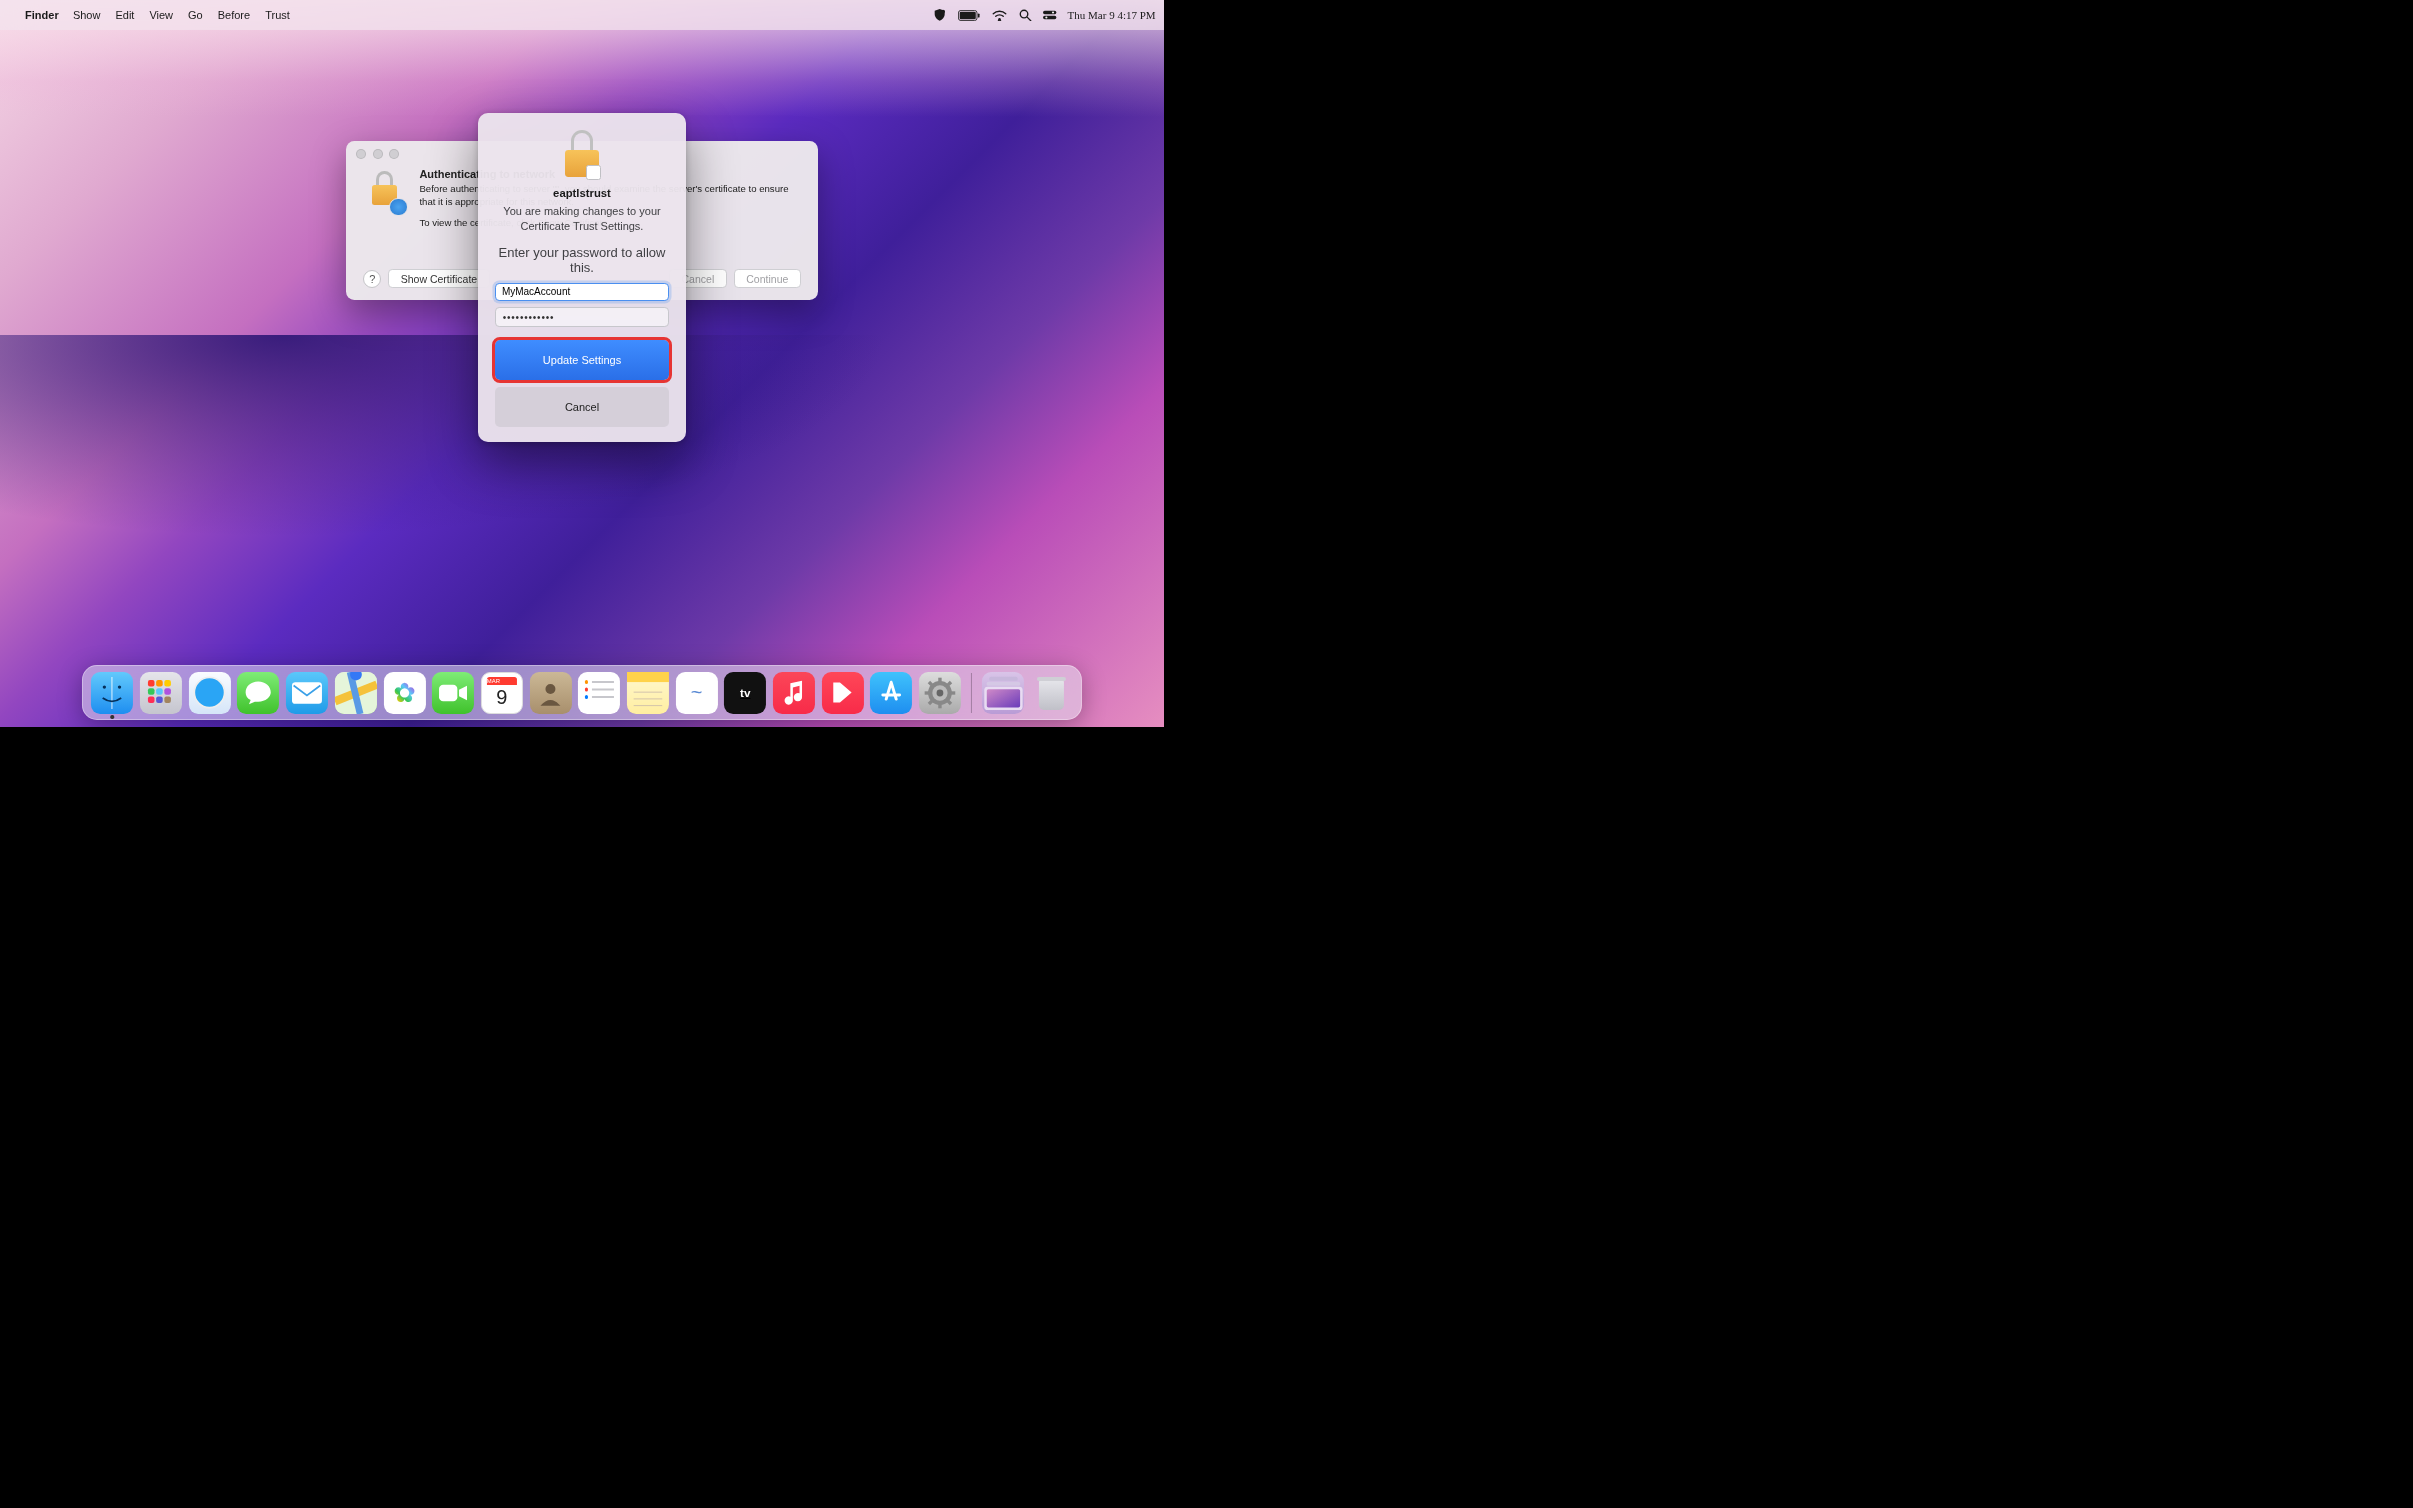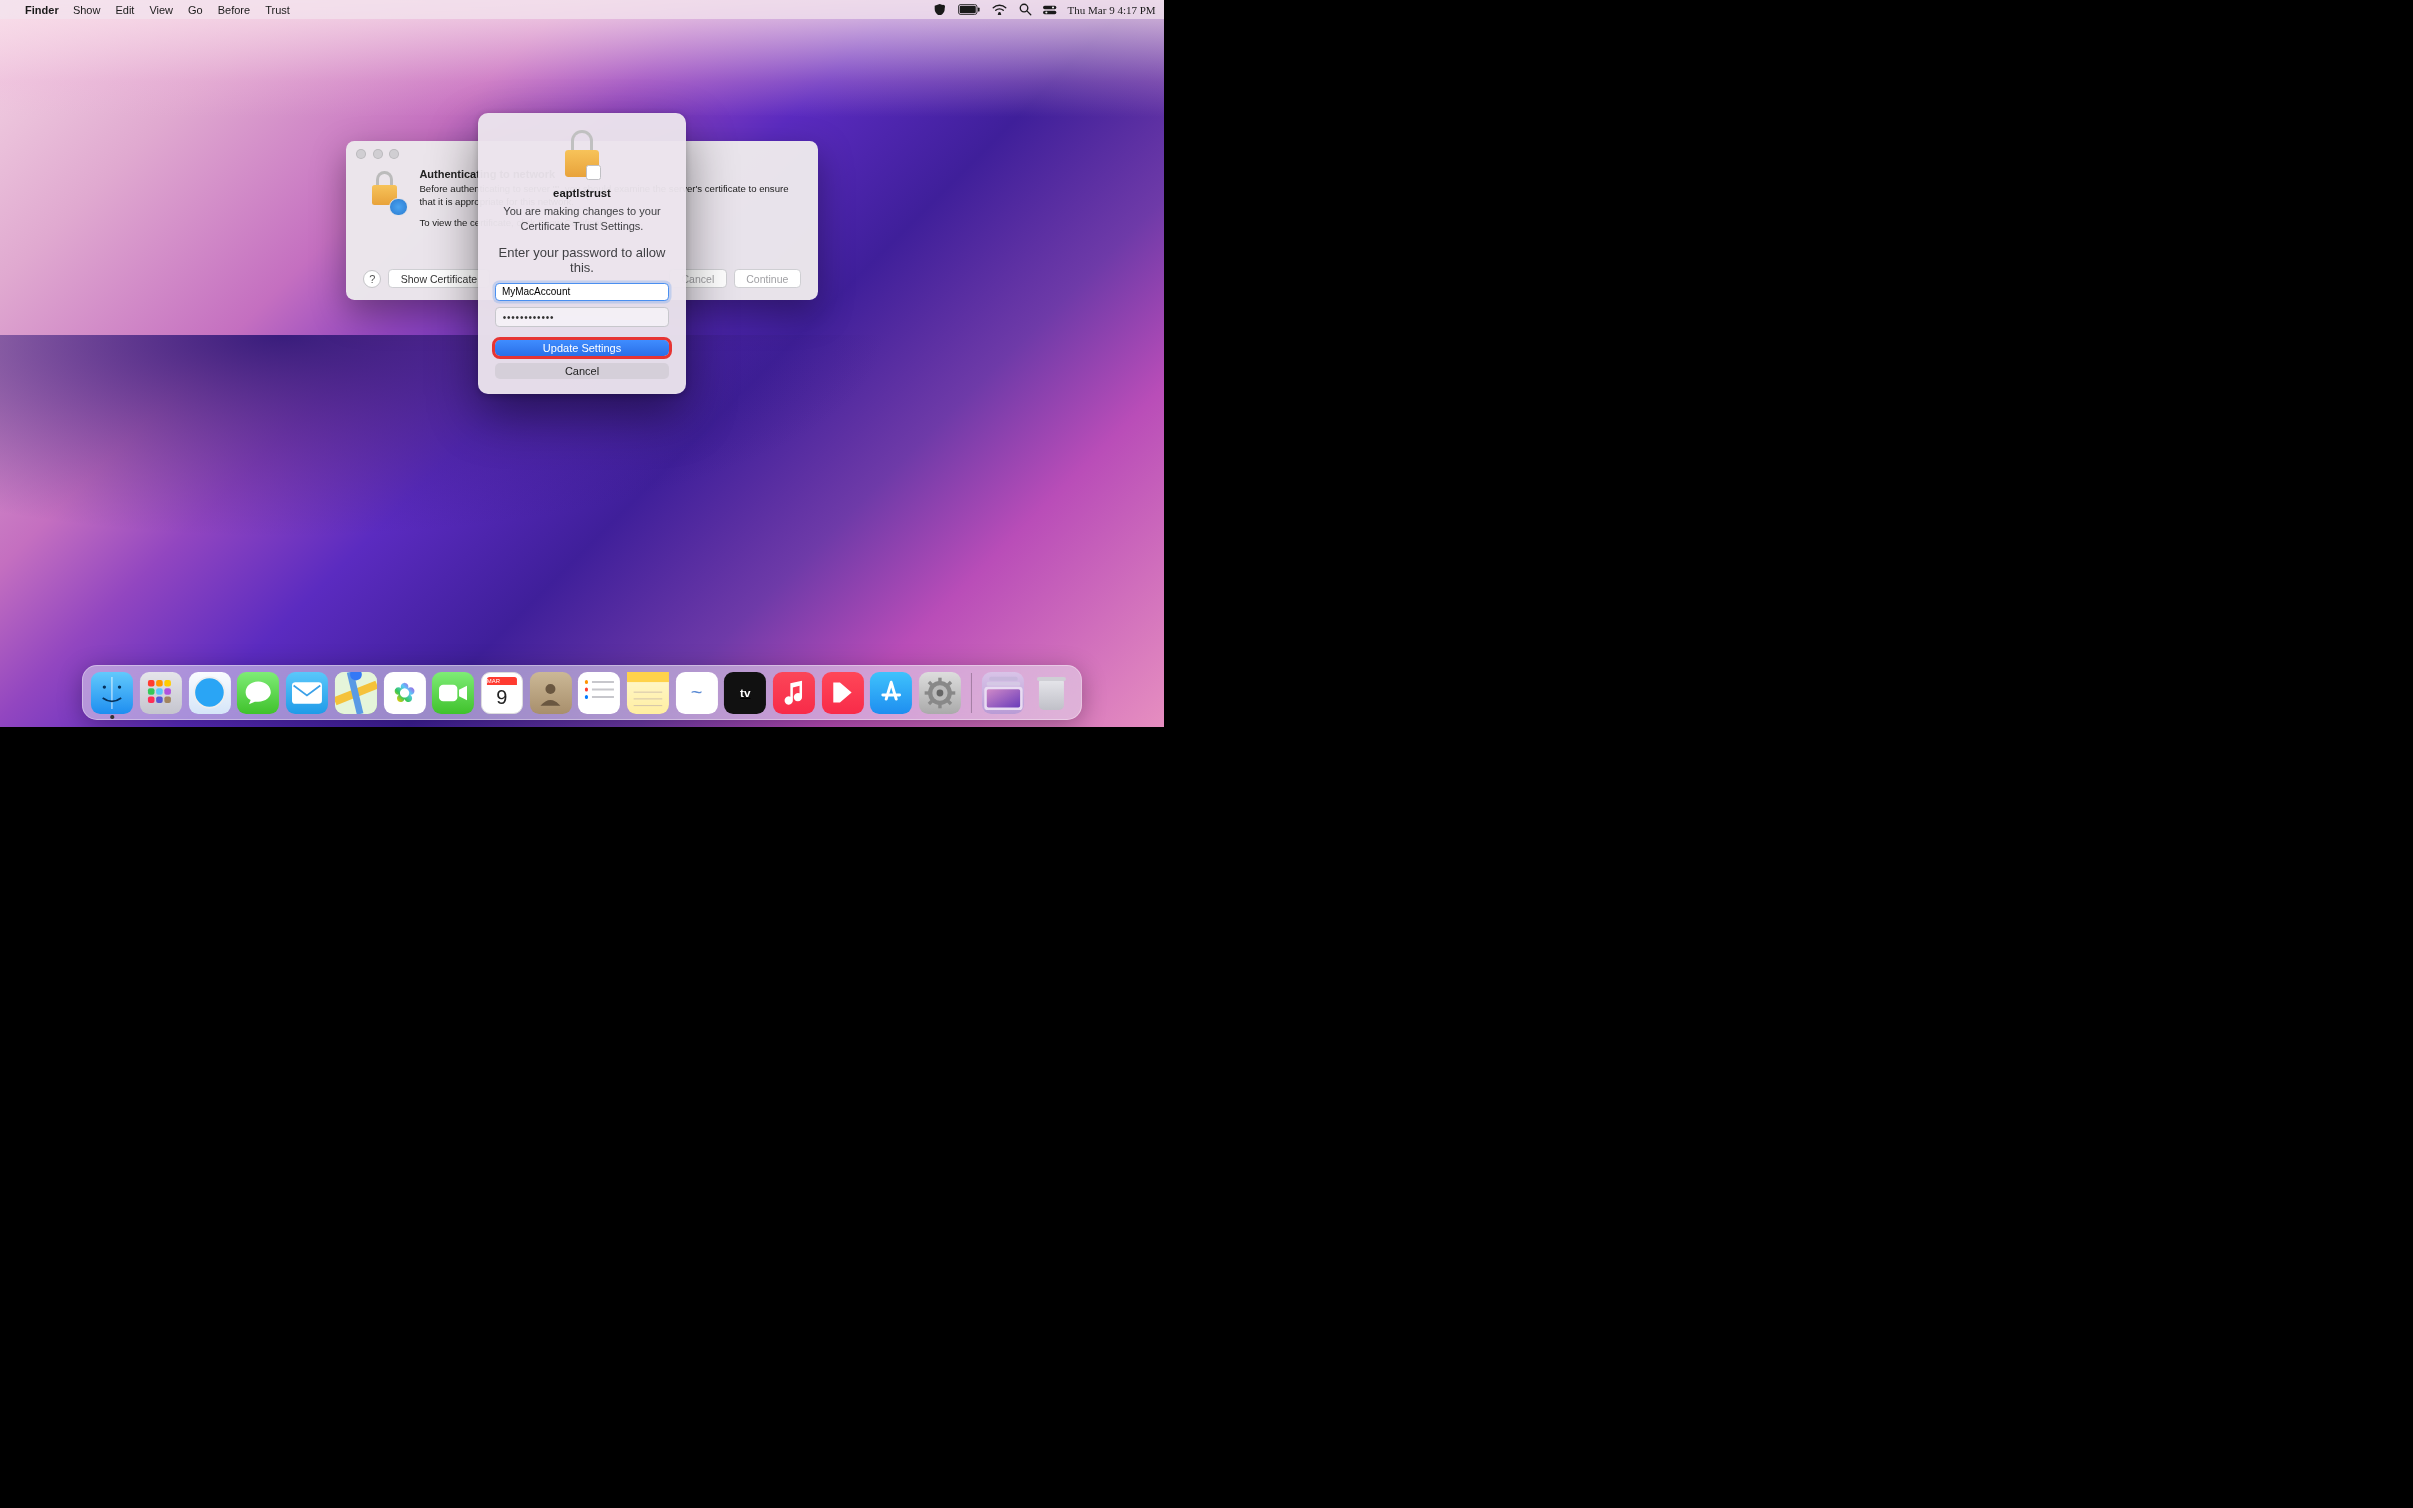--- a/index.html
+++ b/index.html
@@ -35,21 +35,21 @@
     .wall-curve{
       position:absolute;
       top:335px;left:-168px;right:-168px;height:503px;
       background:radial-gradient(ellipse 1006px 335px at 30% 0%, rgba(50,25,120,0.95),transparent 60%);
       z-index:0;
     }
     
     .menubar {
       position: absolute;
       top: 0; left: 0; right: 0;
-      height: 19px;
+      height: 30px;
       background: rgba(242, 228, 238, 0.7);
       backdrop-filter: blur(17px);
       display: flex;
       align-items: center;
       padding: 0 8.4px 0 10px;
       font-size: 11px;
       color: #1a1a1a;
       z-index: 10;
     }
     .menubar .apple { font-size: 12.6px; margin-right: 8.4px; }
@@ -154,21 +154,21 @@
       width:100%;padding:3.4px 6.7px;font-size:10px;
       border-radius:4.2px;border:0.8px solid #c2c2c8;background:#fff;
       margin-bottom:6.7px;text-align:left;
     }
     .cred-input.focused{
       border:1.7px solid #4a8ff0;box-shadow:0 0 0 2.5px rgba(74,143,240,0.25);
       padding:2.5px 5.9px;
     }
     .cred-input.pass{background:rgba(255,255,255,0.55);letter-spacing:0.8px;color:#333;border-color:#c7c7cc;}
     .cred-btn{
-      width:100%;padding:2px 0;font-size:11px;border-radius:5px;
+      width:100%;padding:14px 0;font-size:11px;border-radius:5px;
       border:none;margin-top:6.7px;cursor:pointer;
     }
     .cred-btn.primary{
       background:linear-gradient(#3f8dff,#2a6fe8);color:#fff;font-weight:500;
       outline:3.4px solid #e63433;outline-offset:0;
     }
     .cred-btn.secondary{
       background:rgba(200,196,204,0.55);color:#222;
     }
     

